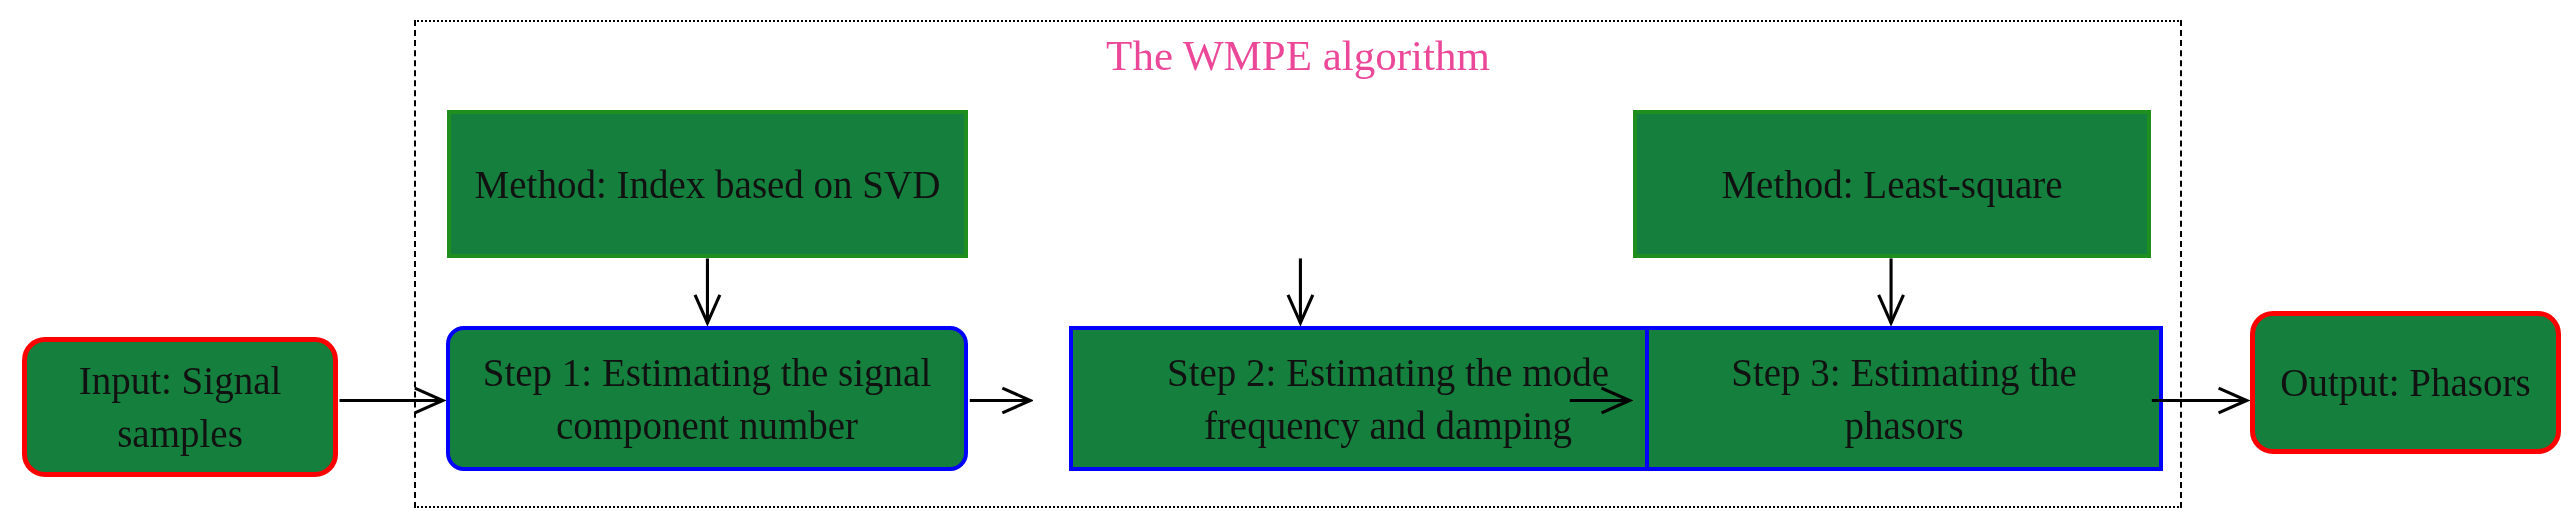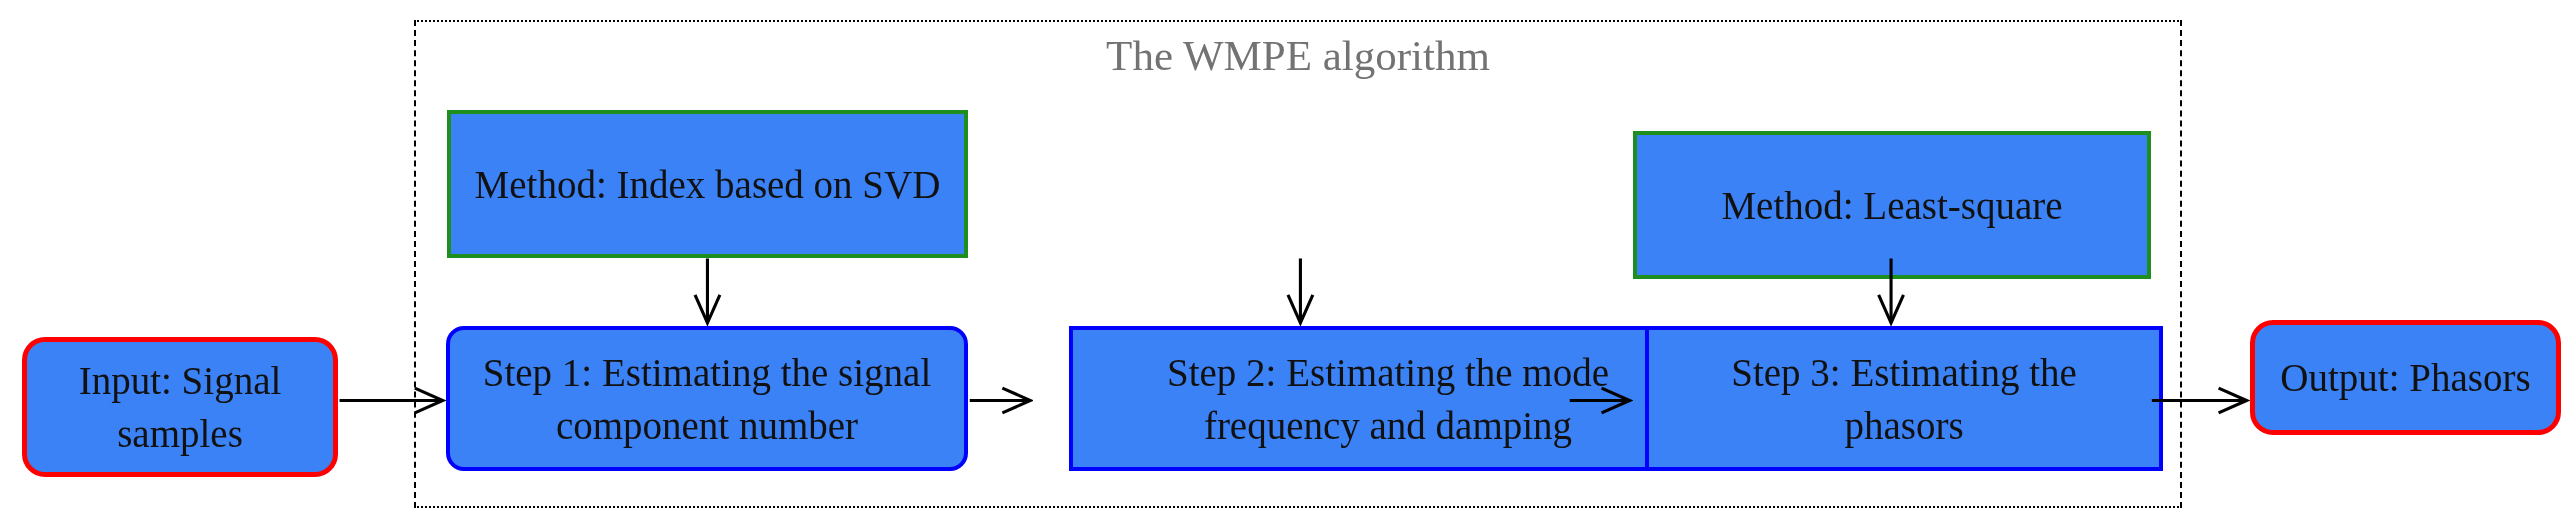--- a/index.html
+++ b/index.html
@@ -28,30 +28,30 @@
     background: transparent;
   }
   .diagram-title {
     position: absolute;
     left: 414px;
     top: 31px;
     width: 1768px;
     text-align: center;
     font-size: 43px;
     line-height: 50px;
-    color: #737373;
+    color: #ec4899;
   }
   .node {
     position: absolute;
     box-sizing: border-box;
     display: flex;
     align-items: center;
     justify-content: center;
     text-align: center;
-    background: #3b82f6;
+    background: #15803d;
     font-size: 39px;
     line-height: 53px;
     white-space: pre-line;
   }
   .node-io {
     border: 5.4px solid var(--io-border, #ff0000);
     border-radius: 23px;
     font-family: Liberation Serif, serif;
   }
   .node-method {
@@ -82,30 +82,30 @@
 
 <div class="canvas">
 
   <div class="dashed-container"></div>
   <div class="diagram-title">The WMPE algorithm</div>
 
   <div class="node node-io" style="left:22px; top:337px; width:316px; height:140px;">Input: Signal
 samples</div>
 
   <div class="node node-method" style="left:447px; width:521px;">Method: Index based on SVD</div>
-  <div class="node node-method" style="left:1633px; width:518px;margin-top:21px;">Method: Least-square</div>
+  <div class="node node-method" style="left:1633px; width:518px;">Method: Least-square</div>
 
   <div class="node node-step" style="left:446px; width:522px;border-radius:18px;">Step 1: Estimating the signal
 component number</div>
   <div class="node node-step" style="left:1069px; width:638px;">Step 2: Estimating the mode
 frequency and damping</div>
   <div class="node node-step" style="left:1633px; width:518px;margin-left:12px;">Step 3: Estimating the
 phasors</div>
 
-  <div class="node node-io" style="left:2250px; top:320px; width:311px; height:115px;">Output: Phasors</div>
+  <div class="node node-io" style="left:2250px; top:311px; width:311px; height:143px;">Output: Phasors</div>
 
   <svg class="arrows" viewBox="0 0 3318 679" xmlns="http://www.w3.org/2000/svg">
     <defs>
       <marker id="openArrow" markerUnits="userSpaceOnUse" markerWidth="46" markerHeight="46" viewBox="0 0 46 46" refX="42" refY="23" orient="auto">
         <path d="M6,7 L42,23 L6,39" fill="none" stroke="#000000" stroke-width="4"></path>
       </marker>
     </defs>
 
     <g>
       <line x1="437" y1="516" x2="570" y2="516" marker-end="url(#openArrow)"></line>

